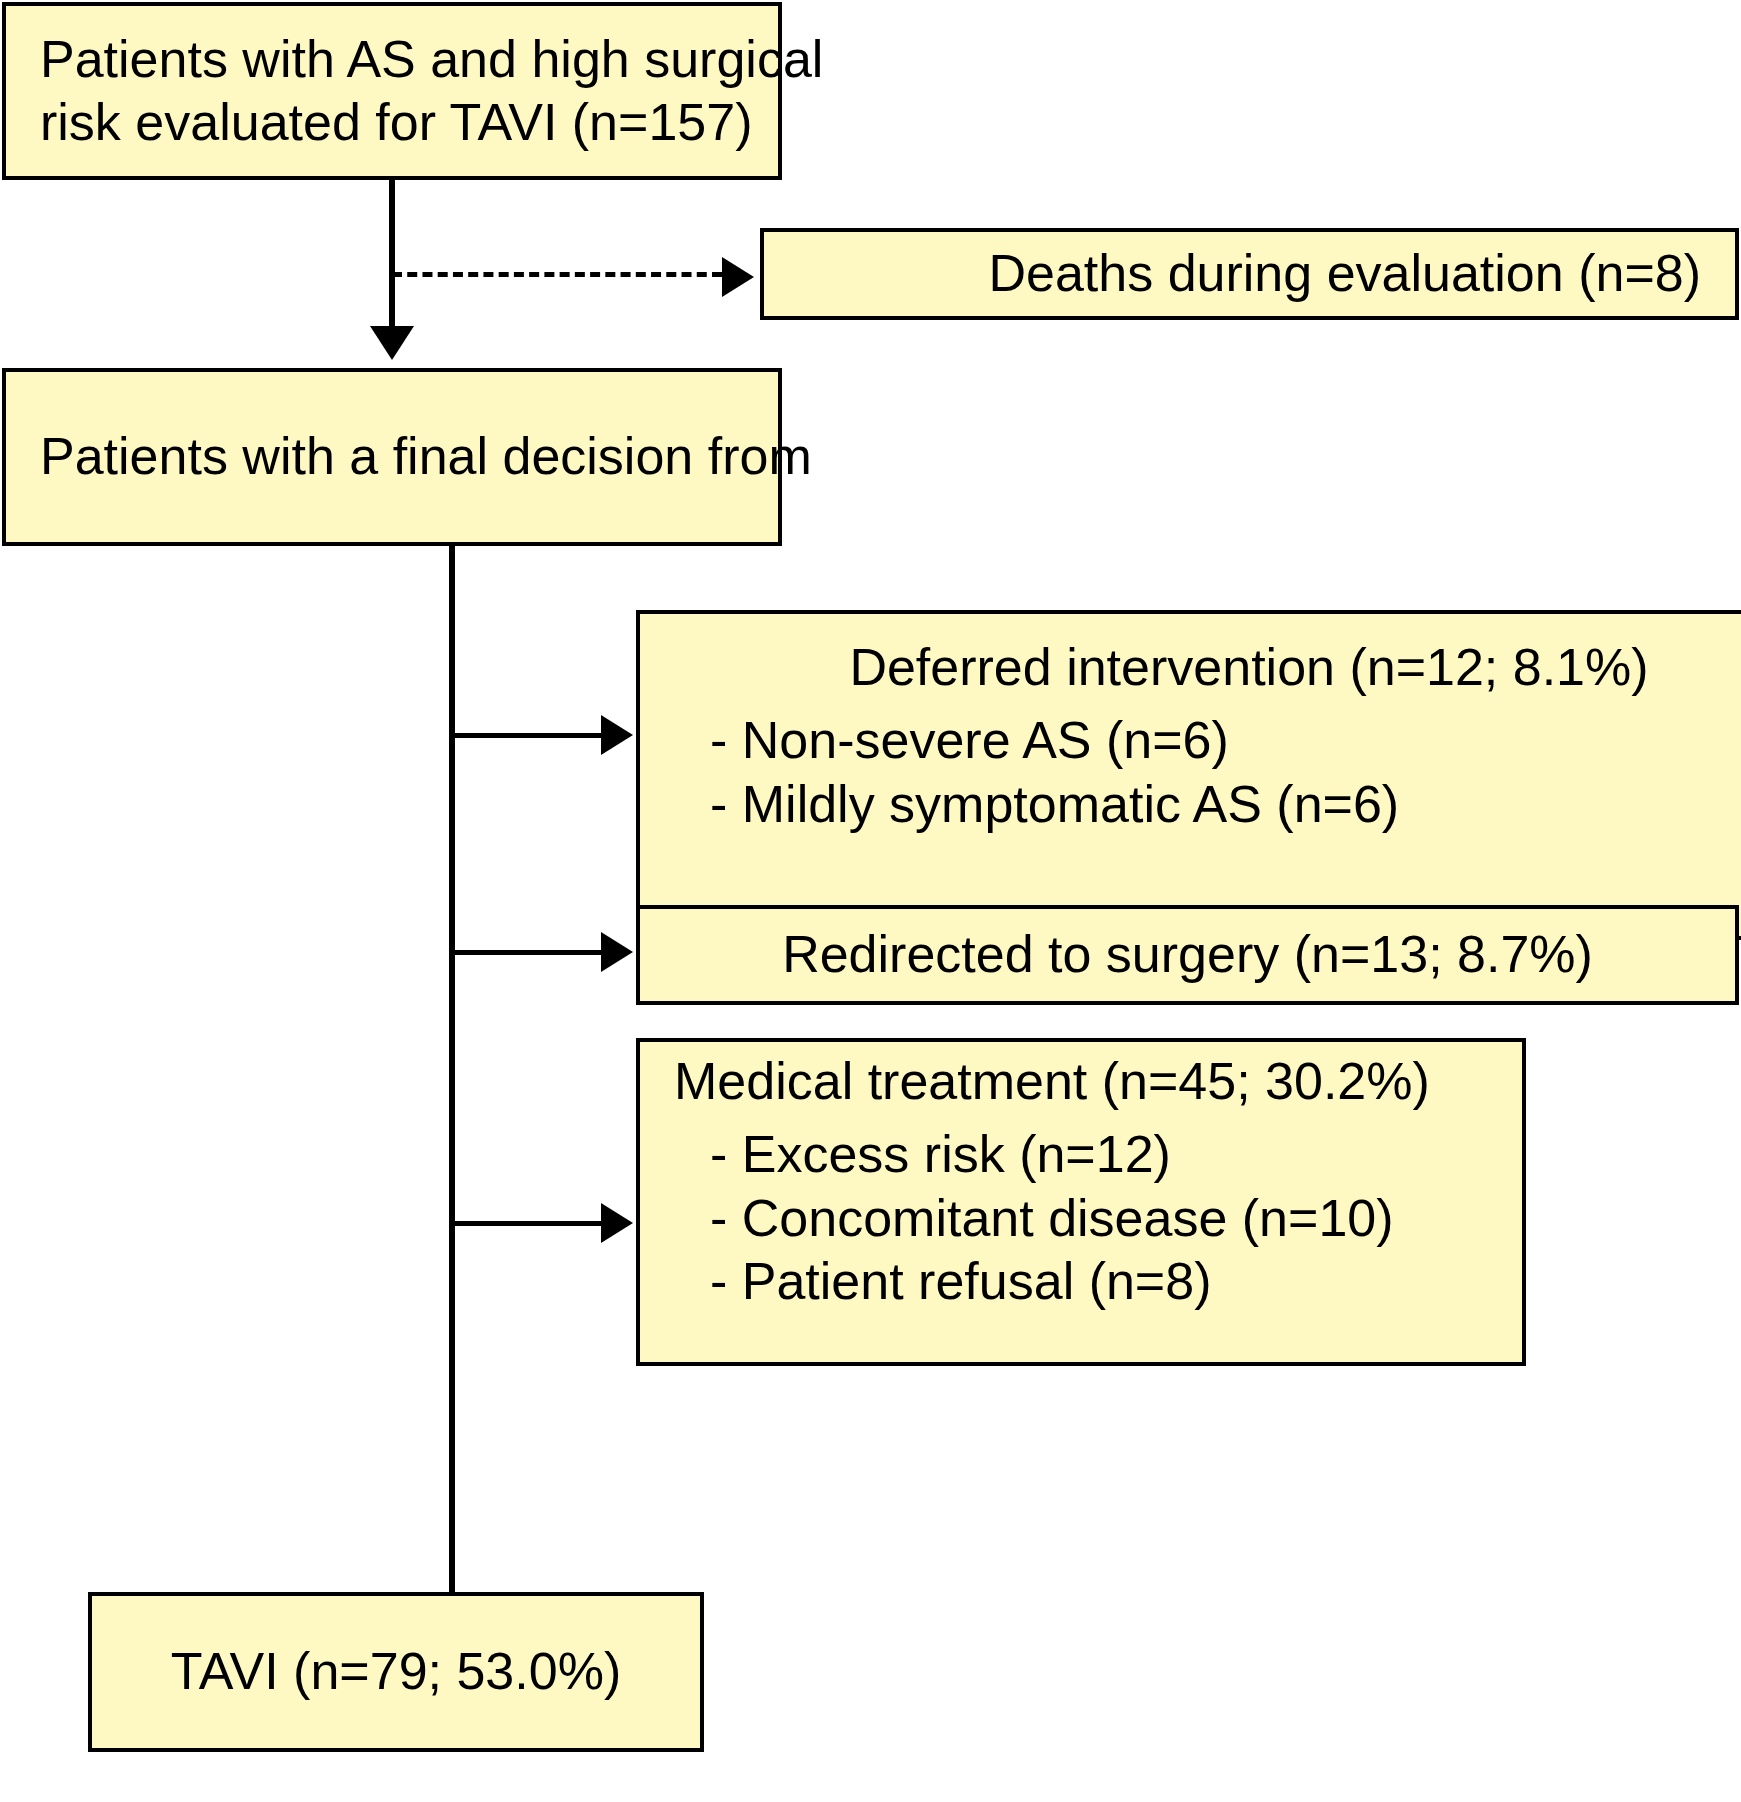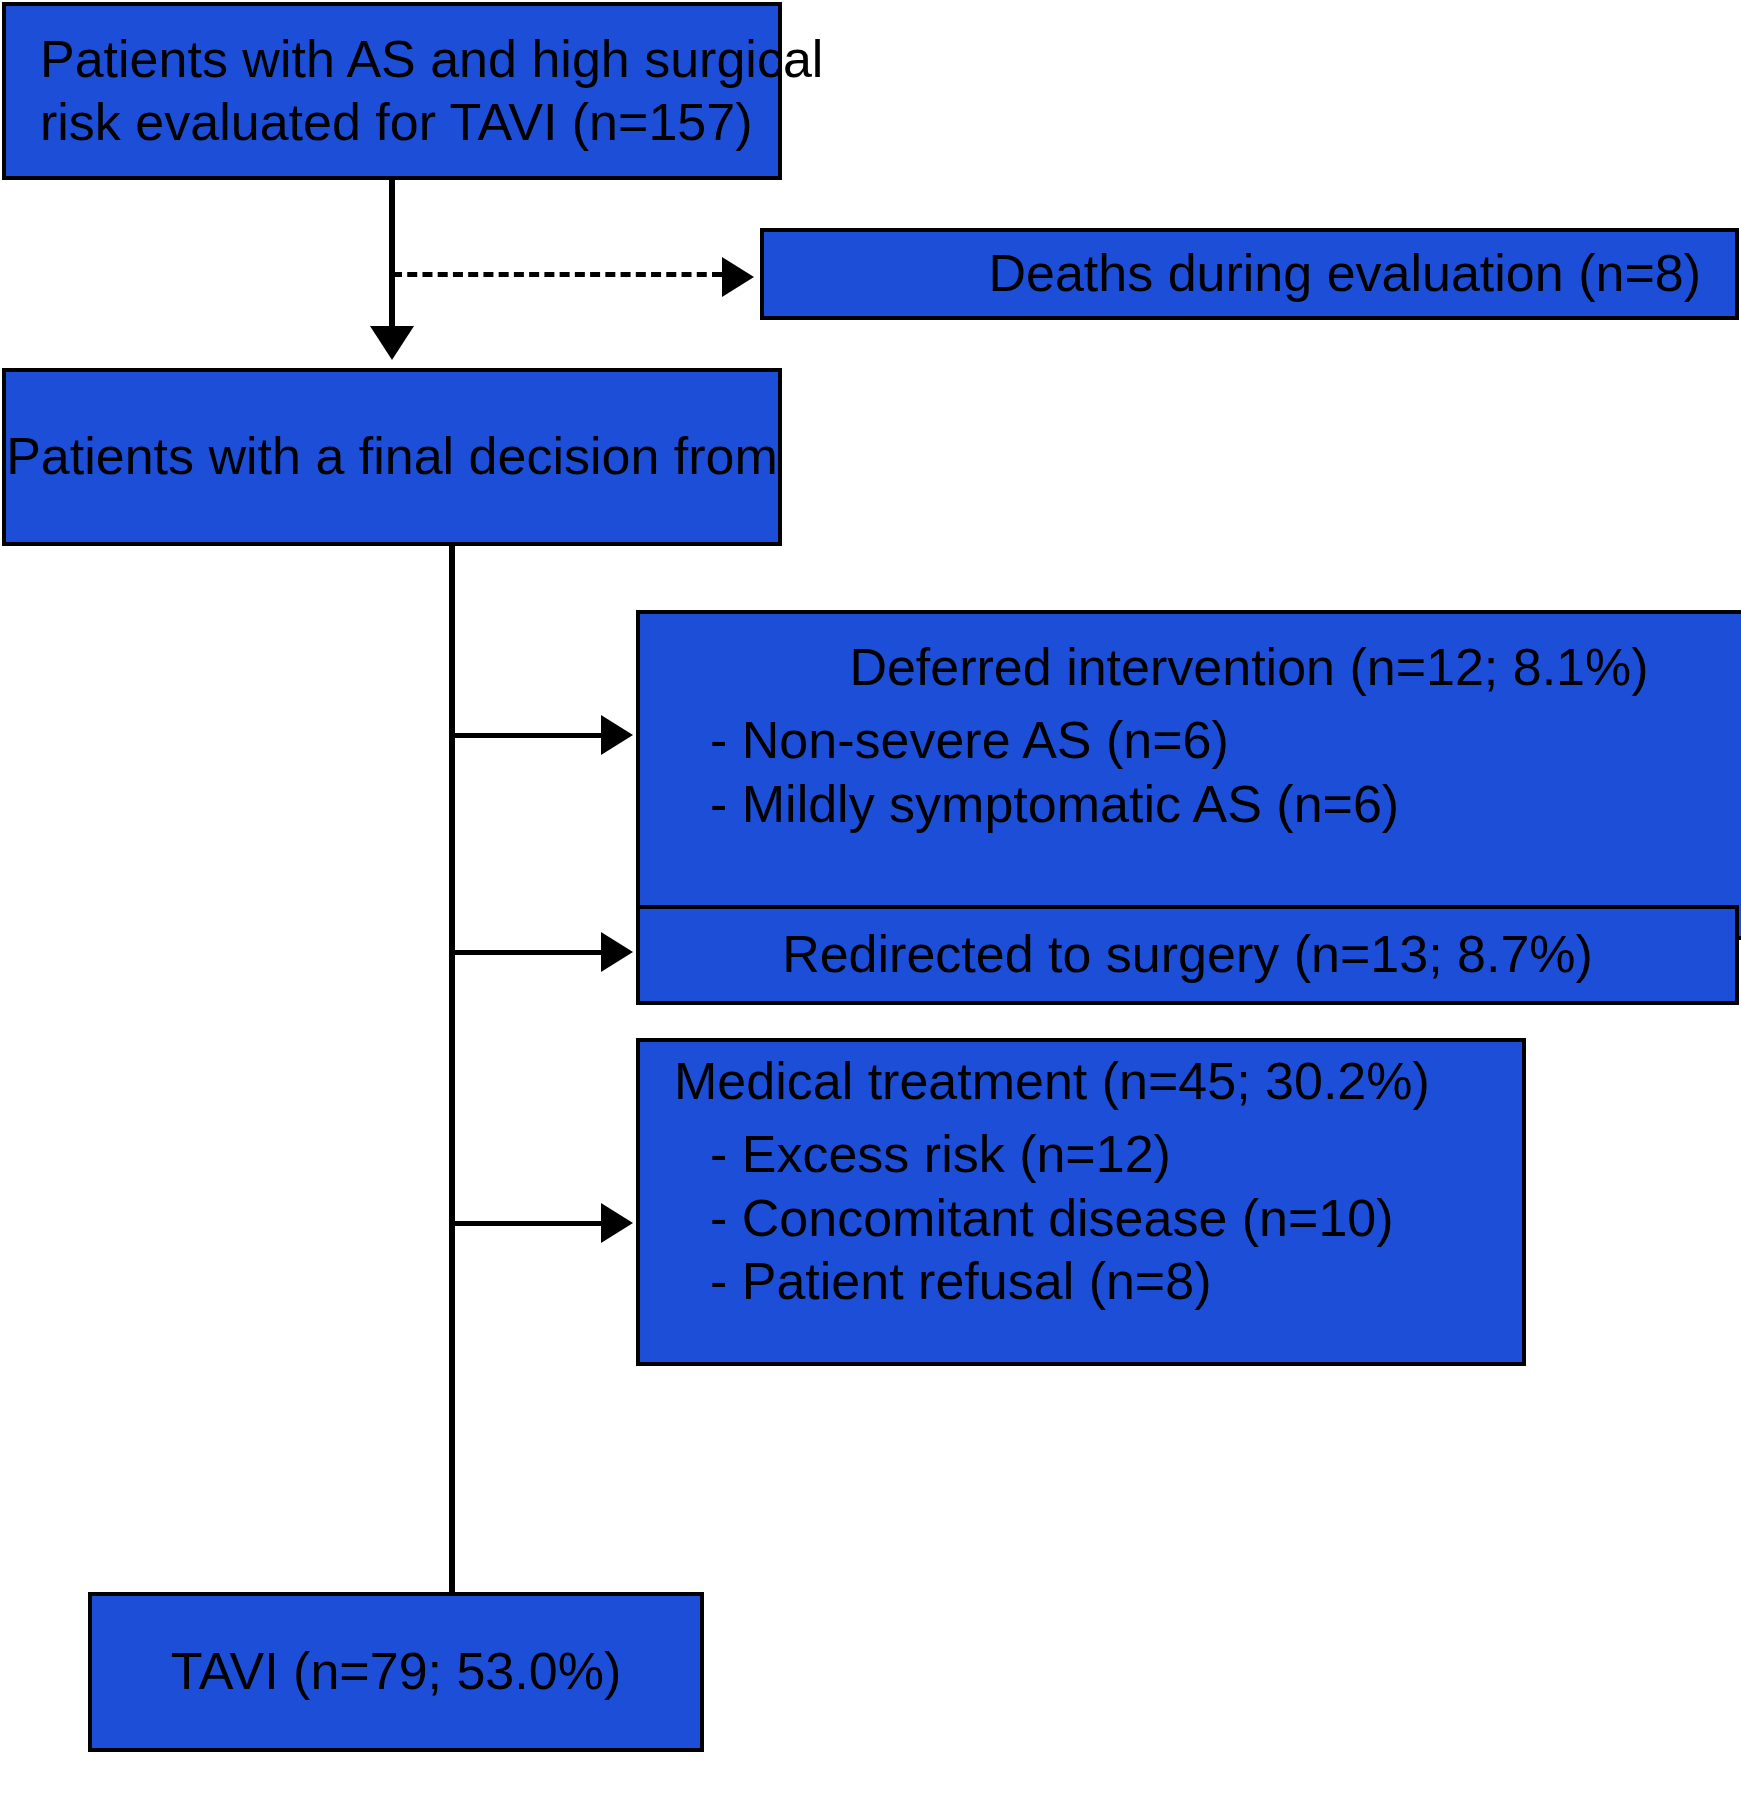--- a/index.html
+++ b/index.html
@@ -15,21 +15,21 @@
     position: relative;
     width: 1741px;
     height: 1802px;
     background: #ffffff;
     overflow: hidden;
   }
   .box {
     position: absolute;
     box-sizing: border-box;
     border: 4px solid #000000;
-    background: #1d4ed8;
+    background: #fef9c3;
     display: flex;
     flex-direction: column;
     justify-content: center;
   }
   .box .line {
     font-size: 52px;
     line-height: 1.22;
     white-space: nowrap;
   }
   .center-text {
@@ -95,21 +95,21 @@
   <div class="vline" style="left:389px; top:180px; height:150px;"></div>
   <div class="arrow-down" style="left:370px; top:326px;"></div>
 
   <div class="dashline" style="left:392px; top:272px; width:330px;"></div>
   <div class="arrow-right" style="left:722px; top:257px;"></div>
 
   <div class="box center-text pad-lr" style="left:760px; top:228px; width:979px; height:92px;align-items:flex-end;">
     <div class="line">Deaths during evaluation (n=8)</div>
   </div>
 
-  <div class="box center-text pad-lr" style="left:2px; top:368px; width:780px; height:178px;align-items:center;">
+  <div class="box center-text pad-lr" style="left:2px; top:368px; width:780px; height:178px;">
     <div class="line">Patients with a final decision from</div>
   </div>
 
   <div class="vline" style="left:449px; top:546px; height:1057px;"></div>
   <div class="arrow-down" style="left:430px; top:1599px;"></div>
 
   <div class="hline" style="left:452px; top:733px; width:168px;"></div>
   <div class="arrow-right" style="left:601px; top:715px;"></div>
 
   <div class="box left-text pad-lr" style="left:636px; top:610px; width:1226px; height:330px; justify-content:flex-start; padding-top:22px;">

